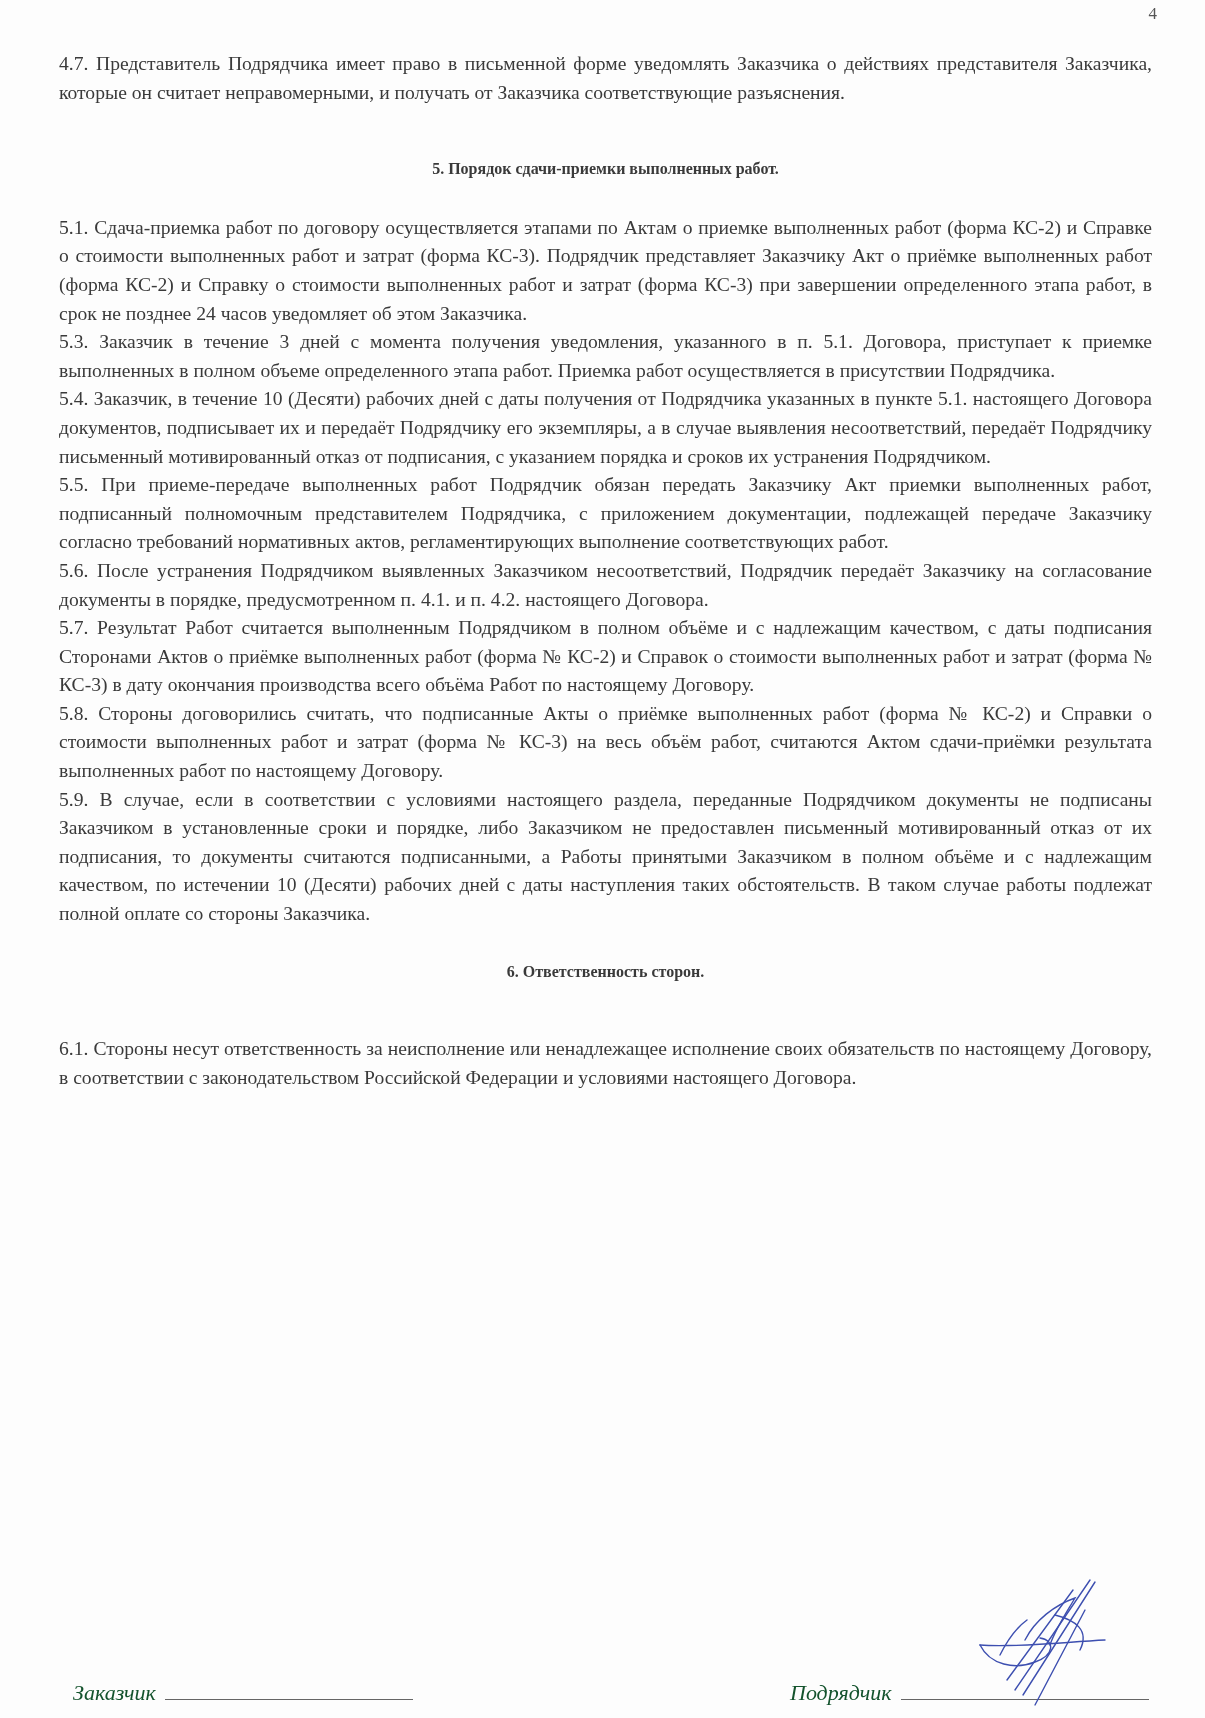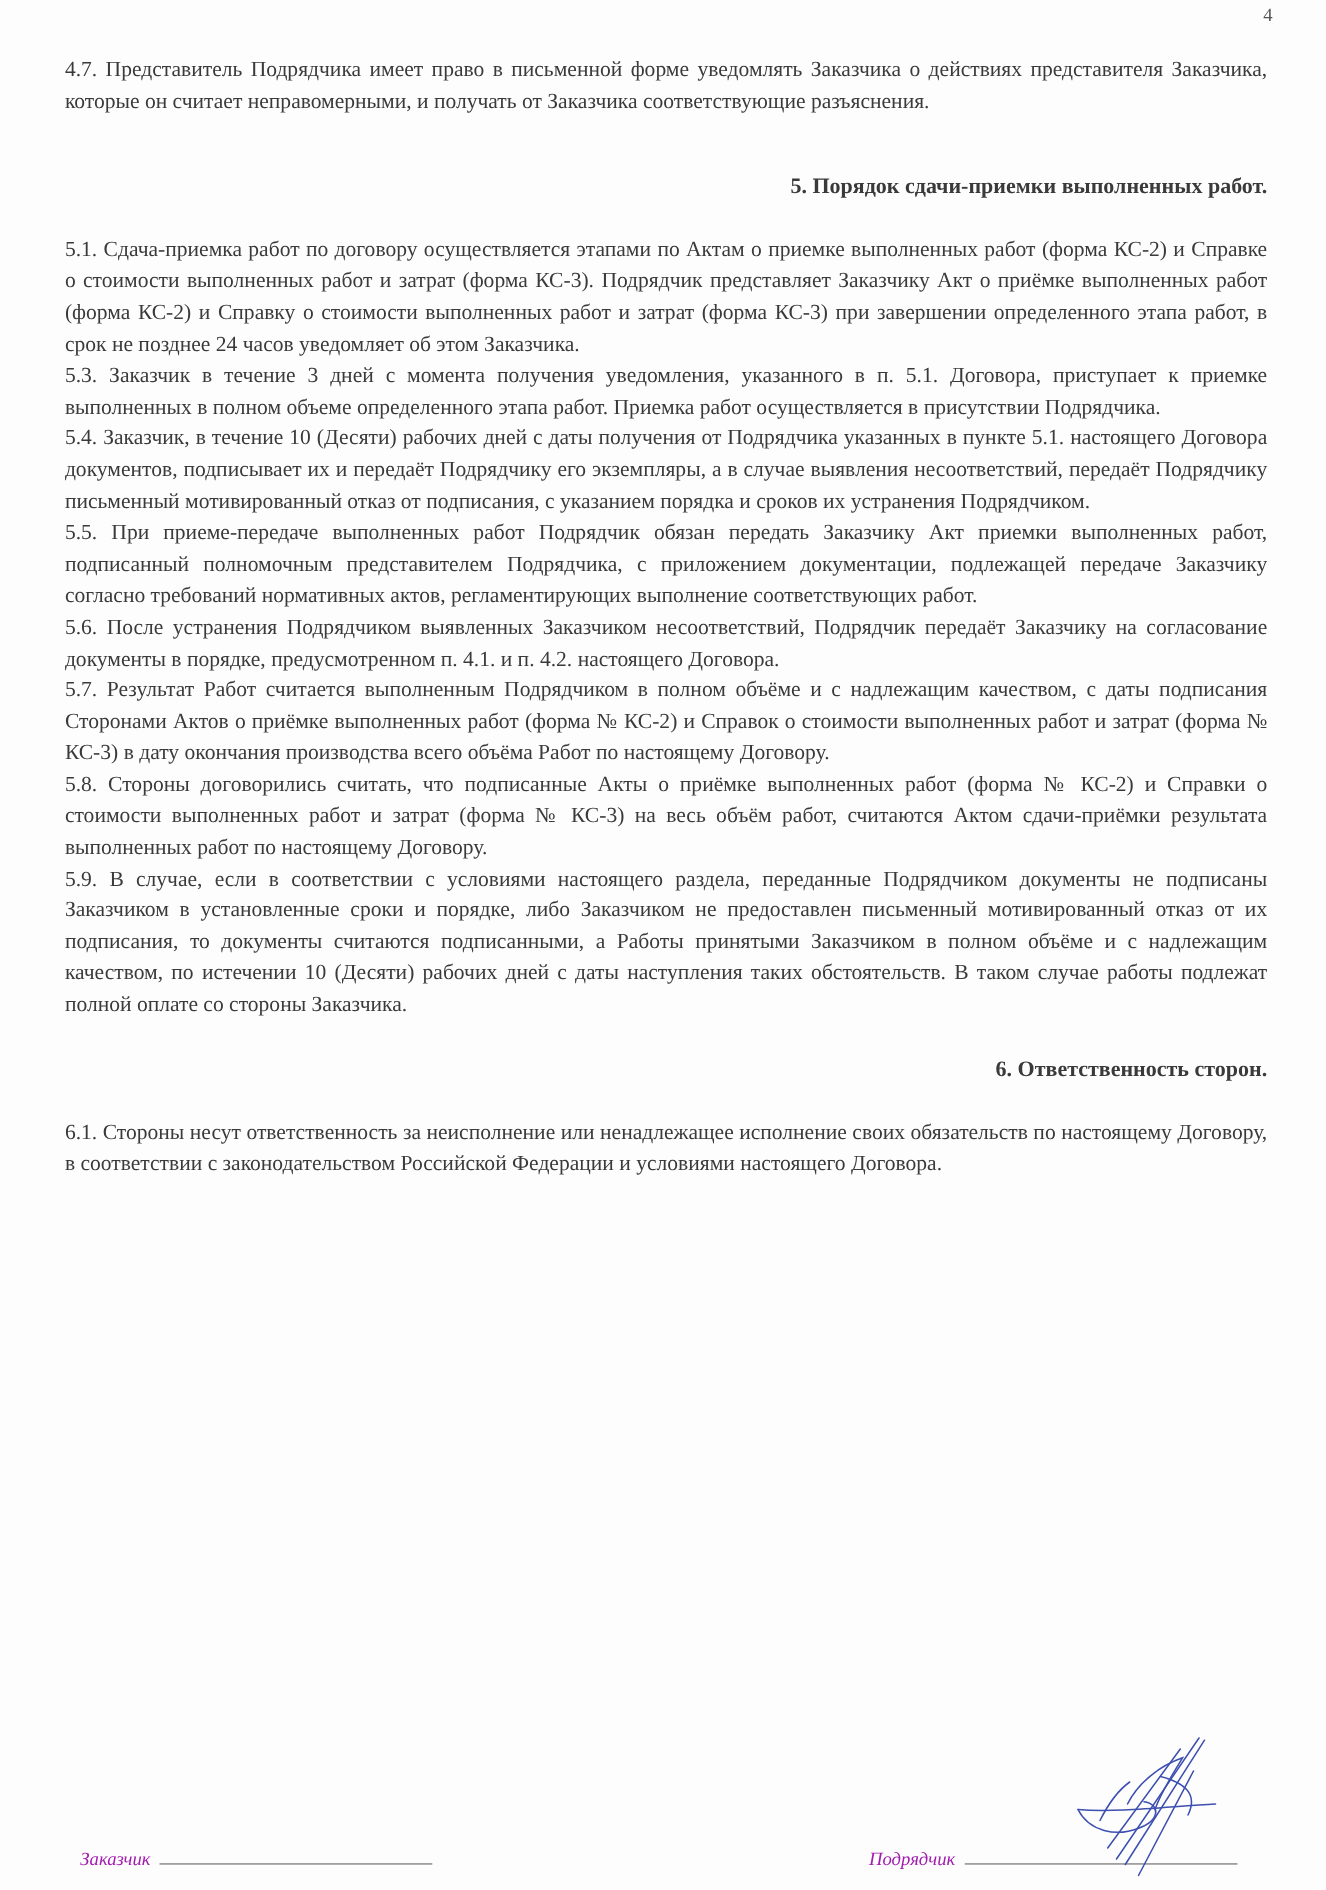--- a/index.html
+++ b/index.html
@@ -13,27 +13,27 @@
   .page-number {
     position: absolute; right: 48px; top: 4px;
     font-size: 17px; color: #555;
   }
   .content {
     position: absolute; left: 59px; top: 50px; width: 1093px;
     font-size: 19.6px; line-height: 28.6px;
   }
   .para { text-align: justify; text-align-last: left; margin: 0; }
   .section-title {
-    text-align: right; font-weight: bold; font-size: 20px;
+    text-align: center; font-weight: bold; font-size: 16px;
     margin: 0;
   }
   .s5-title { margin-top: 48px; margin-bottom: 30px; }
-  .s6-title { margin-top: 29px; margin-bottom: 30px; }
+  .s6-title { margin-top: 29px; margin-bottom: 49px; }
   .sigline {
-    position: absolute; top: 1680px; font-style: italic; font-size: 17px; color: #a21caf;
+    position: absolute; top: 1680px; font-style: italic; font-size: 22px; color: #14532d;
   }
   .sig-left { left: 73px; }
   .sig-right { left: 790px; }
   .sig-underline {
     display: inline-block; border-bottom: 1px solid #666; vertical-align: baseline;
     height: 14px;
   }
   .sig-left .sig-underline { width: 248px; margin-left: 4px; }
   .sig-right .sig-underline { width: 248px; margin-left: 4px; }
   .signature { position: absolute; left: 955px; top: 1570px; width: 170px; height: 140px; }

